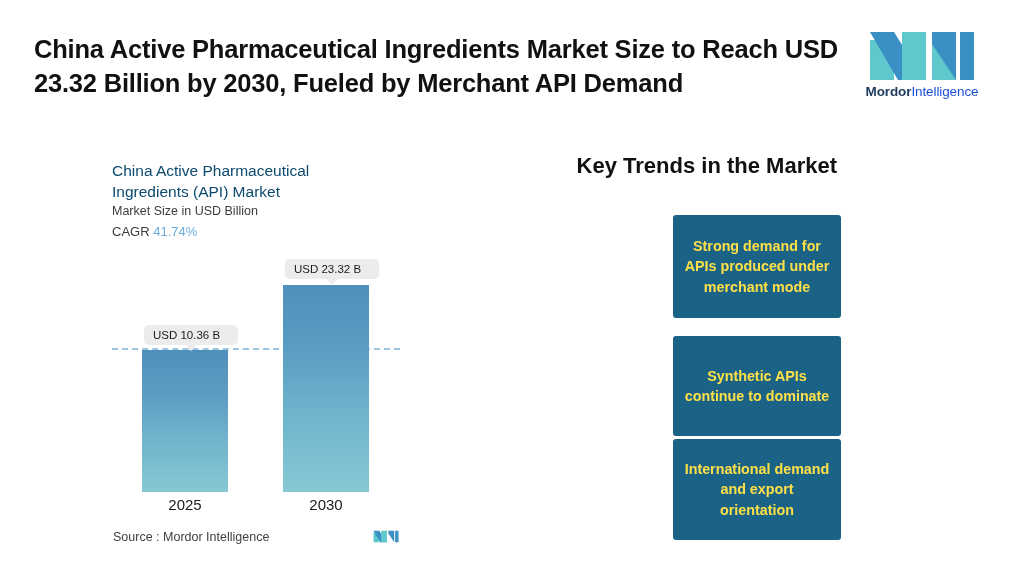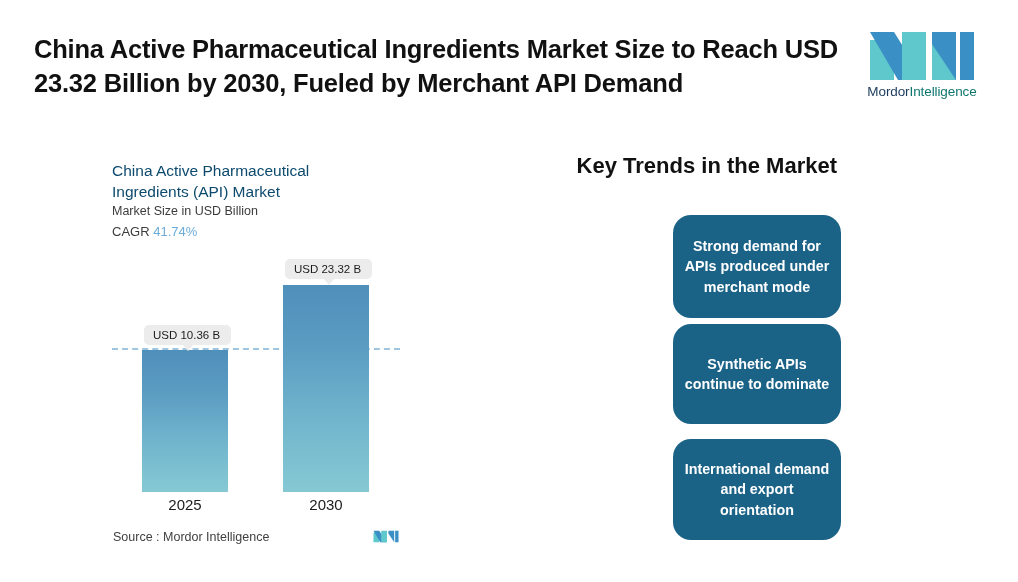--- a/index.html
+++ b/index.html
@@ -18,22 +18,22 @@
     line-height: 1.34; letter-spacing: -0.2px;
   }
 
   
   .logo-block { position: absolute; left: 862px; top: 30px; width: 120px; }
   .logo-mark { width: 108px; height: 52px; display: block; margin: 0 auto; }
   .logo-text {
     text-align: center; margin-top: 2px;
     font-size: 13.5px; white-space: nowrap; letter-spacing: -0.1px;
   }
-  .logo-text .bold { font-weight: normal; color: #1b3a5c; }
-  .logo-text .light { color: #0f766e; }
+  .logo-text .bold { font-weight: bold; color: #1b3a5c; }
+  .logo-text .light { color: #1d4ed8; }
 
   
   .chart-title {
     position: absolute; left: 112px; top: 161px; width: 260px;
     font-size: 15.5px; color: #0c4a6e; line-height: 1.35;
   }
   .chart-sub {
     position: absolute; left: 112px; top: 204px;
     font-size: 12.5px; color: #3c3c3c;
   }
@@ -54,21 +54,21 @@
     position: absolute;
     background: linear-gradient(to bottom, #4f8fbb 0%, #5b9cc2 30%, #6fb3cc 62%, #86c9d4 100%);
   }
   #bar-2025 { left: 142px; top: 350px; width: 86px; height: 142px; }
   #bar-2030 { left: 283px; top: 285px; width: 86px; height: 207px; }
 
   .vlabel {
     position: absolute;
     background: #ececec; color: #1b1b1b;
     font-size: 11.5px; border-radius: 5px;
-    padding: 4px 11px 4px 9px; white-space: nowrap;
+    padding: 4px 18px 4px 9px; white-space: nowrap;
   }
   .vlabel::after {
     content: ""; position: absolute;
     left: 50%; margin-left: -6px; bottom: -6px;
     border-left: 6px solid transparent;
     border-right: 6px solid transparent;
     border-top: 7px solid #ececec;
   }
   #vlabel-2025 { left: 144px; top: 325px; }
   #vlabel-2030 { left: 285px; top: 259px; }
@@ -87,28 +87,28 @@
   .source-label { font-size: 12.5px; color: #3f3f3f; white-space: nowrap; }
   .source-mini-logo { margin-left: 92px; width: 26px; height: 15px; display: block; }
 
   
   .trends-title {
     position: absolute; left: 527px; top: 153px; width: 310px;
     text-align: right; font-size: 22px; font-weight: bold; color: #111;
   }
   .card {
     position: absolute; left: 673px; width: 168px;
-    background: #1b6287; border-radius: 18px;
-    color: #ffffff; font-weight: bold; font-size: 14.3px;
+    background: #1b6287; border-radius: 3px;
+    color: #fde047; font-weight: bold; font-size: 14.3px;
     line-height: 1.42; text-align: center;
     display: flex; align-items: center; justify-content: center;
     padding: 6px 10px;
   }
   #card-0 { top: 215px; height: 103px; }
-  #card-1 { top: 324px; height: 100px; justify-content: flex-end; }
+  #card-1 { top: 336px; height: 100px; justify-content: flex-end; }
   #card-2 { top: 439px; height: 101px; }
 </style>
 </head>
 <body>
 
 <div id="page">
 
   <div class="headline">China Active Pharmaceutical Ingredients Market Size to Reach USD 23.32 Billion by 2030, Fueled by Merchant API Demand</div>
 
   <div class="logo-block">

